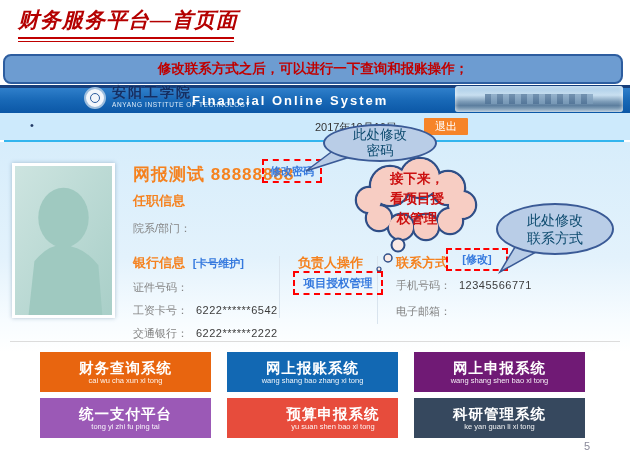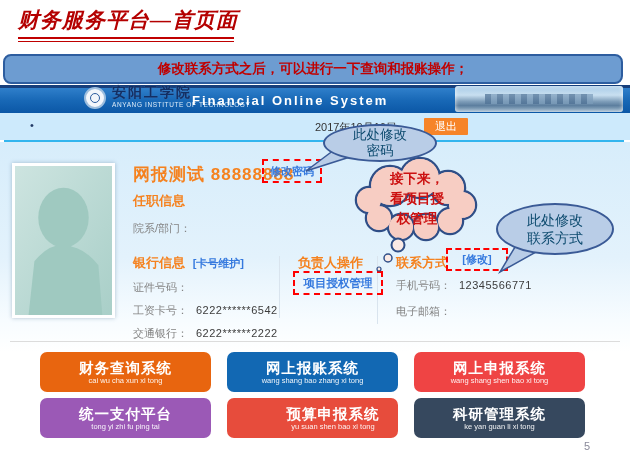--- a/index.html
+++ b/index.html
@@ -57,21 +57,21 @@
   .lbl b{font-weight:normal;color:#3c3c3c;margin-left:8px;letter-spacing:.5px;}
   .blue-link{color:#3579de;font-weight:bold;text-decoration:none;}
   .dash-box{position:absolute;border:2px dashed #ff0000;display:flex;align-items:center;justify-content:center;z-index:4;background:transparent;}
   .vdiv{position:absolute;width:1px;background:#d9e4ee;}
   .hdiv{position:absolute;left:10px;top:341px;width:610px;height:1px;background:#dcdcdc;}
 
   
   .app-grid{position:absolute;left:40px;top:352px;width:545px;display:grid;
         grid-template-columns:1fr 1fr 1fr;grid-column-gap:16px;grid-row-gap:6px;}
   .app-btn{height:40px;display:flex;flex-direction:column;align-items:center;justify-content:center;
-        color:#fff;border-radius:7px;cursor:pointer;}
+        color:#fff;border-radius:0;cursor:pointer;}
   .app-btn .cn{font-size:14.5px;font-weight:bold;letter-spacing:1px;line-height:16px;}
   .app-btn .py{font-size:7.5px;opacity:.92;line-height:9px;text-align:center;}
 
   
   .overlay{position:absolute;left:0;top:0;width:630px;height:471px;z-index:5;pointer-events:none;}
   .bubble{position:absolute;border:2px solid #3a5a96;background:#b9cde7;border-radius:50%;
         display:flex;flex-direction:column;align-items:center;justify-content:center;z-index:6;}
   .bubble span{color:#0c4a6e;font-weight:normal;line-height:16px;}
   .bubble1{left:323px;top:124px;width:114px;height:38px;}
   .bubble1 span{font-size:13.5px;}
@@ -173,21 +173,21 @@
 
   <div class="app-grid">
     <div class="app-btn" style="background: rgb(232, 101, 15);">
       <span class="cn">财务查询系统</span>
       <span class="py">cai wu cha xun xi tong</span>
     </div>
     <div class="app-btn" style="background: rgb(18, 104, 179);">
       <span class="cn">网上报账系统</span>
       <span class="py">wang shang bao zhang xi tong</span>
     </div>
-    <div class="app-btn" style="background: #ef4444;">
+    <div class="app-btn" style="background: #701a75;">
       <span class="cn">网上申报系统</span>
       <span class="py">wang shang shen bao xi tong</span>
     </div>
     <div class="app-btn" style="background: rgb(155, 89, 182);">
       <span class="cn">统一支付平台</span>
       <span class="py">tong yi zhi fu ping tai</span>
     </div>
     <div class="app-btn" style="background: rgb(231, 76, 60); padding-left: 41px;">
       <span class="cn">预算申报系统</span>
       <span class="py">yu suan shen bao xi tong</span>

